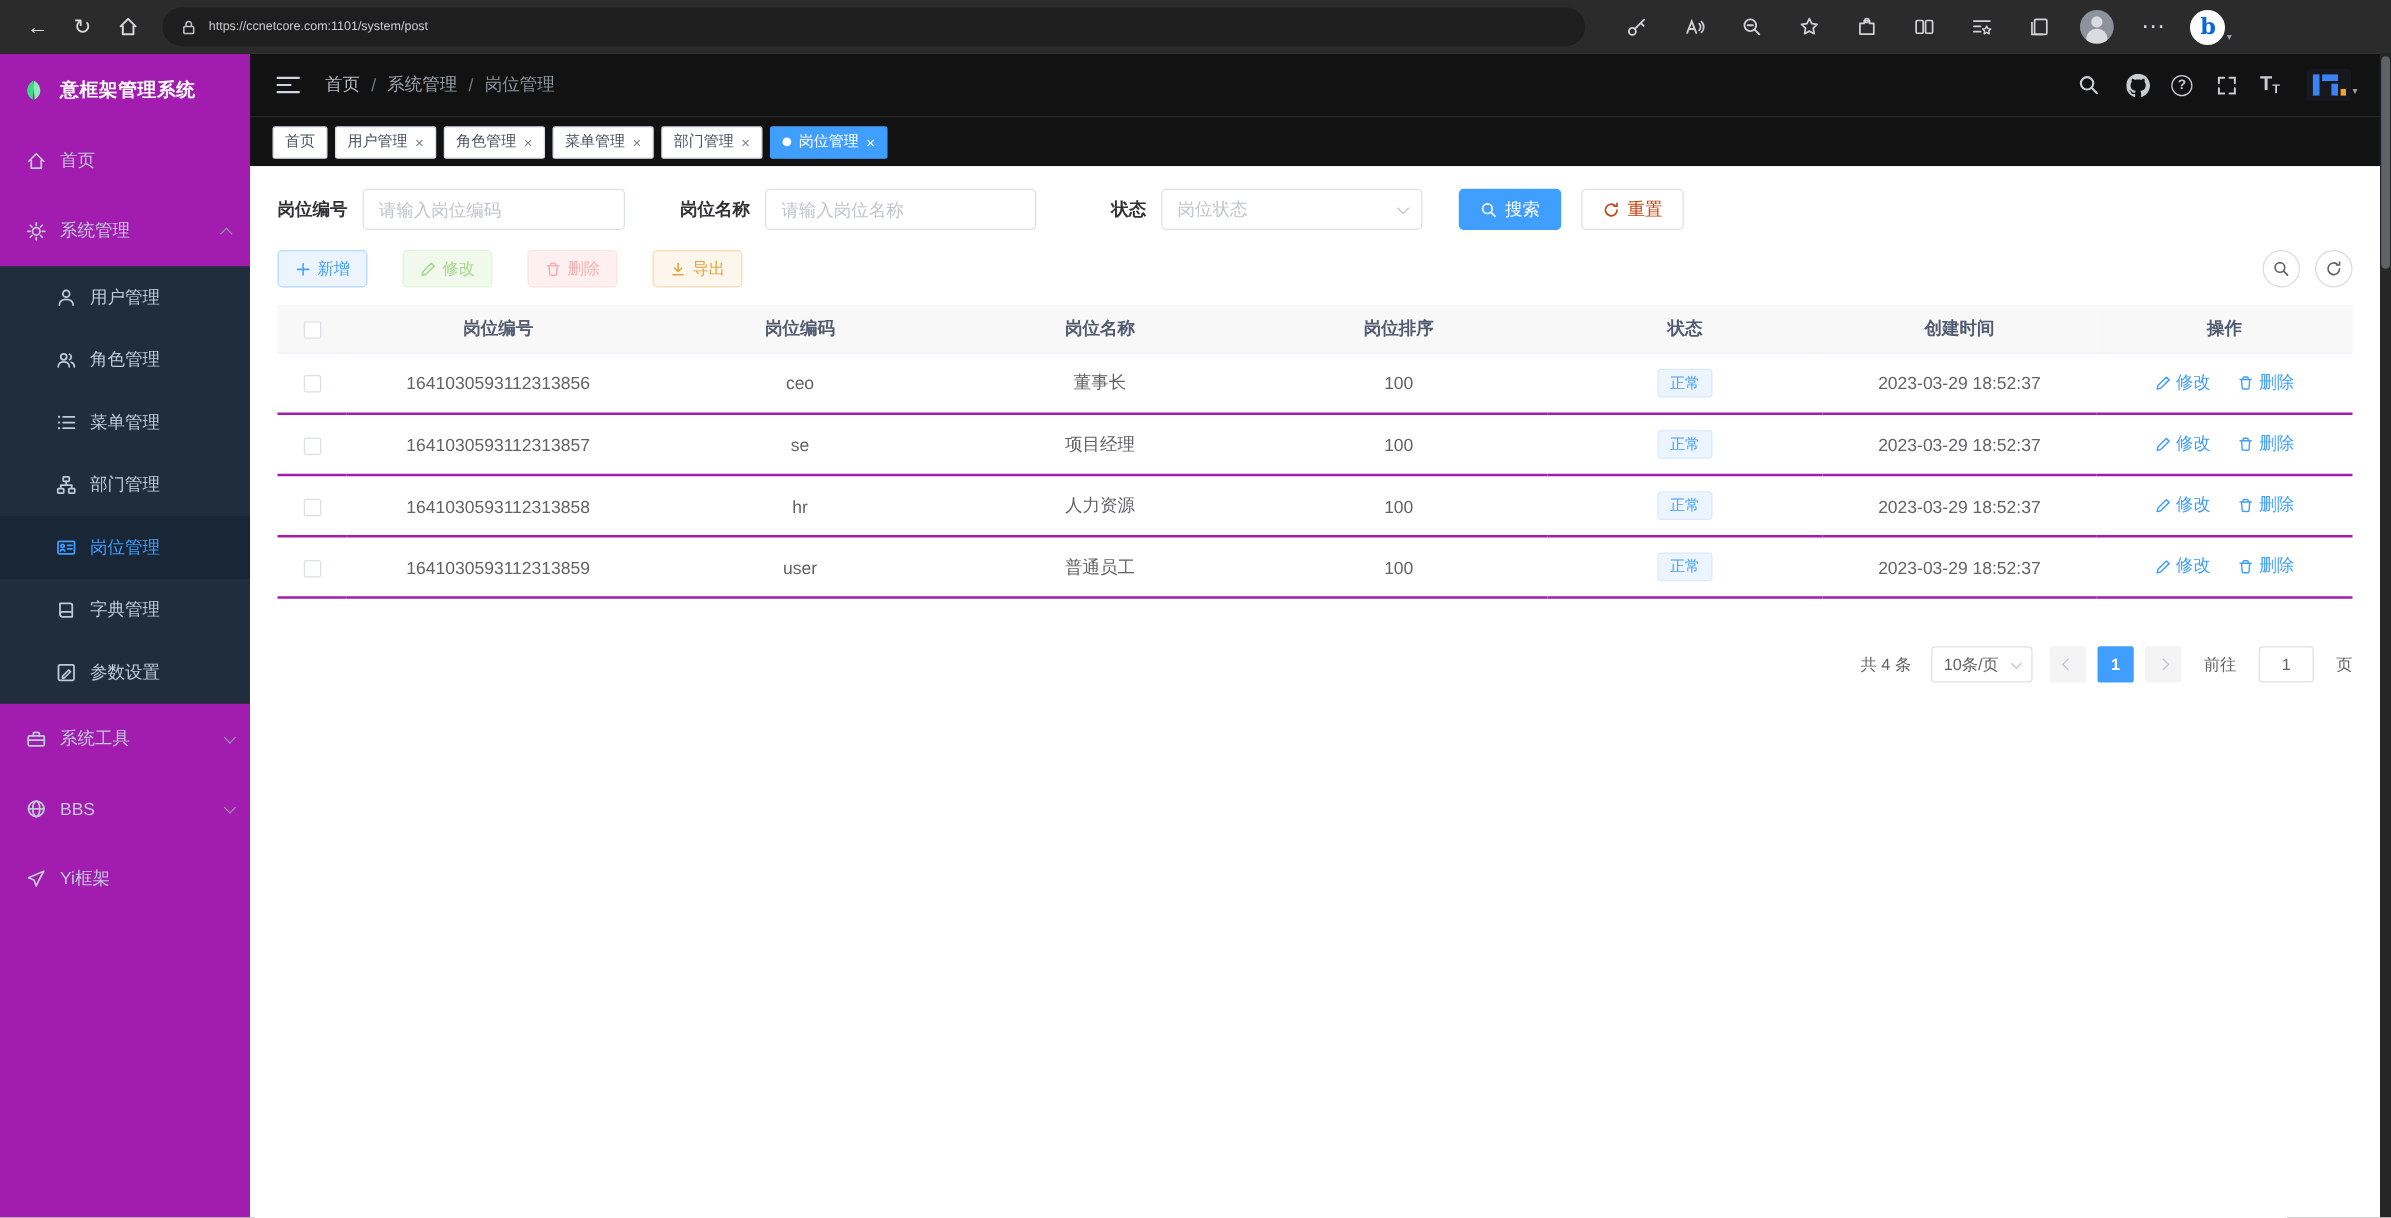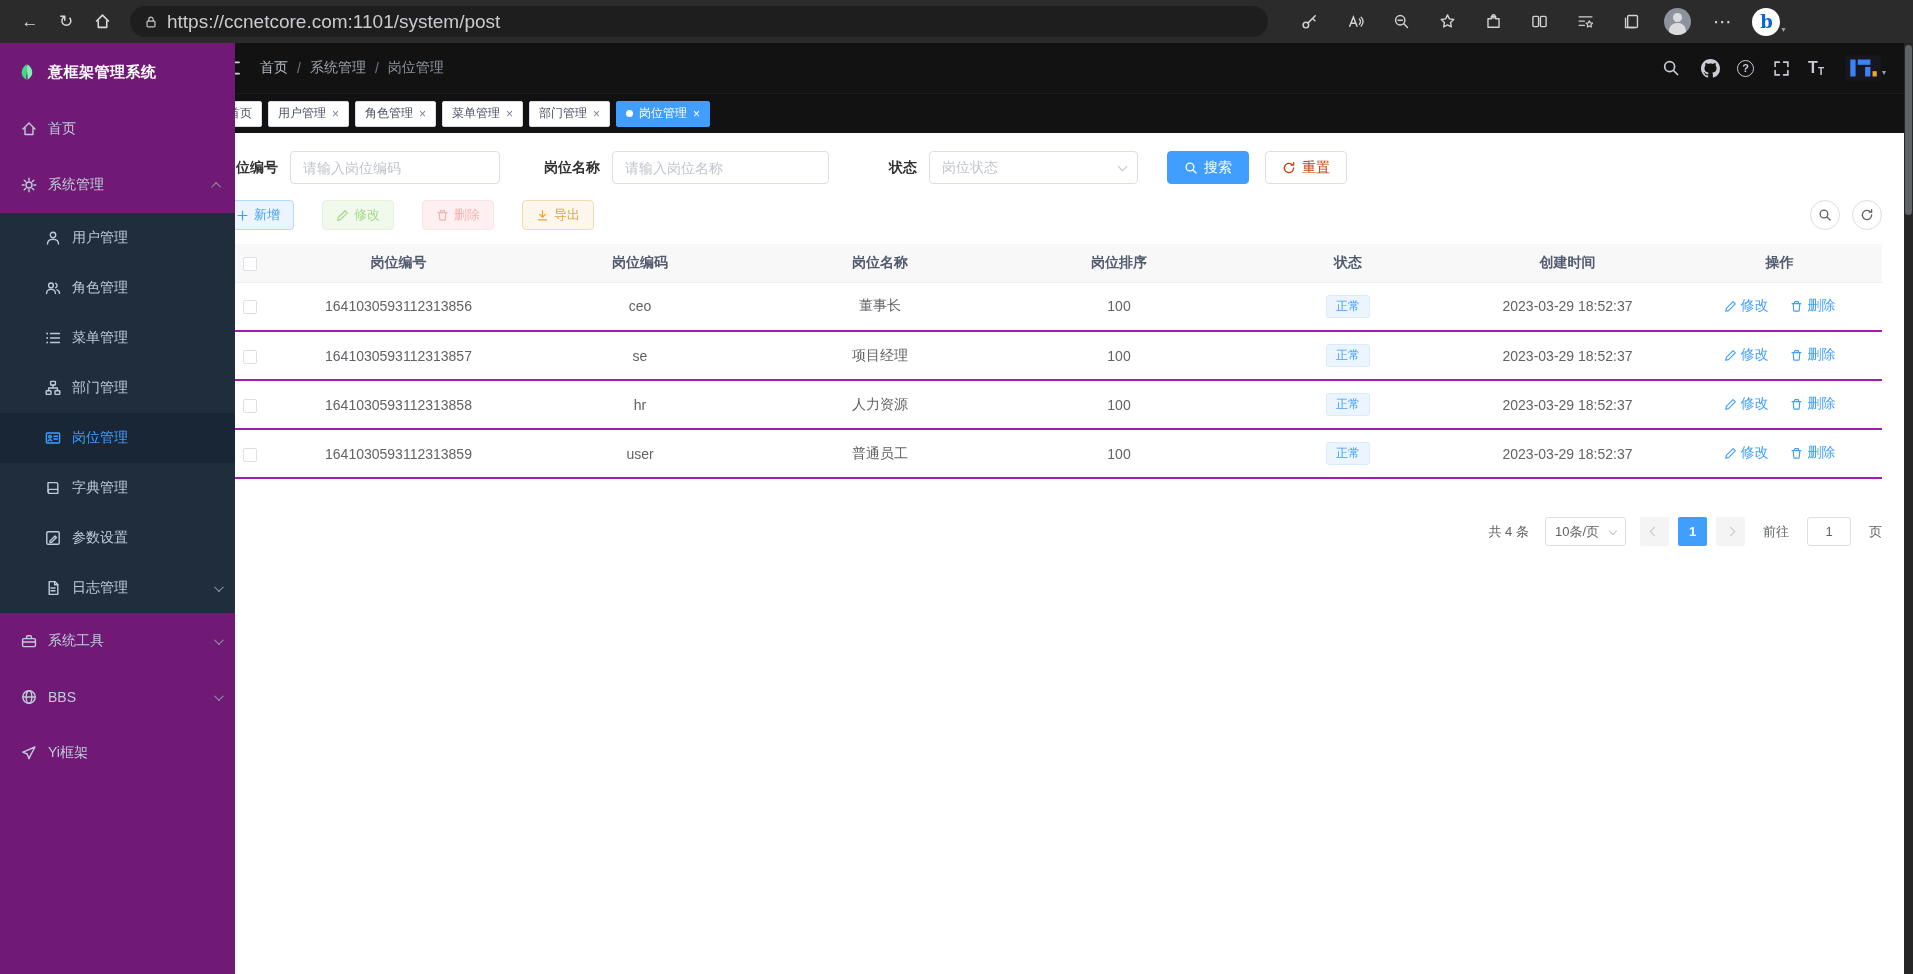--- a/index.html
+++ b/index.html
@@ -3,35 +3,35 @@
 <meta charset="utf-8">
 <style>
   *{margin:0;padding:0;box-sizing:border-box}
   html,body{width:1913px;height:974px;overflow:hidden;font-family:"Liberation Sans","DejaVu Sans",sans-serif}
   .page{position:relative;width:1913px;height:974px;background:#121212;overflow:hidden}
 
   
   .browser{position:absolute;top:0;left:0;right:0;height:43px;background:#2b2b2b;display:flex;align-items:center;padding:0 12px;color:#d6d8da;z-index:30}
   .bbtn{width:36px;height:34px;border-radius:5px;display:flex;align-items:center;justify-content:center;font-size:17px;color:#d6d8da;flex:none}
   .addr{width:1138px;height:31px;margin-left:10px;background:#1e1e1e;border-radius:16px;display:flex;align-items:center;padding:0 14px;gap:9px;flex:none}
-  .addr .url{font-size:19px;color:#c9cbce;white-space:nowrap}
+  .addr .url{font-size:10px;color:#c9cbce;white-space:nowrap}
   .bicons{display:flex;align-items:center;gap:12px;margin-left:24px}
   .bicon{width:34px;height:32px;display:flex;align-items:center;justify-content:center;border-radius:5px;color:#d0d2d5;font-size:15px;flex:none}
   .avatar{width:27px;height:27px;border-radius:50%;background:#8d939c;position:relative;overflow:hidden}
   .avatar i{position:absolute;left:50%;top:5px;width:9px;height:9px;margin-left:-4.5px;border-radius:50%;background:#dadcdf}
   .avatar b{position:absolute;left:50%;top:15px;width:17px;height:12px;margin-left:-8.5px;border-radius:8px 8px 0 0;background:#dadcdf}
   .bing{width:28px;height:28px;border-radius:50%;background:#fff;color:#0b67d8;font-weight:bold;font-size:18px;display:flex;align-items:center;justify-content:center;font-family:"DejaVu Serif",serif}
   .caret-sm{font-size:8px;color:#9aa0a6;align-self:flex-end;margin:0 0 4px 1px}
 
   
   .scrollbar{position:absolute;top:43px;right:0;bottom:0;width:9px;background:#262626;z-index:40}
   .scrollbar .thumb{position:absolute;top:2px;left:1px;right:1px;height:170px;border-radius:4px;background:#5f6368}
 
   
-  .sidebar{position:absolute;top:43px;left:0;bottom:0;width:235px;background:#701a75;z-index:20}
+  .sidebar{position:absolute;top:43px;left:0;bottom:0;width:200px;background:#a21caf;z-index:20}
   .logo{height:58px;display:flex;align-items:center;gap:10px;padding-left:16px}
   .logo-title{color:#fff;font-size:15px;font-weight:bold;letter-spacing:.5px}
   .mi{height:56px;display:flex;align-items:center;padding:0 14px 0 20px;color:#bfcbd9;font-size:14px;cursor:pointer}
   .submenu{background:#1f2d3d}
   .submenu .mi{height:50px;padding-left:44px}
   .mi .ic{width:17px;height:17px;margin-right:11px;display:flex;align-items:center;justify-content:center;flex:none}
   .mi .lbl{white-space:nowrap}
   .mi .arrow{margin-left:auto;width:7px;height:7px;border-right:1.4px solid #8f9bab;border-bottom:1.4px solid #8f9bab}
   .arrow.down{transform:rotate(45deg) translateY(-2px)}
   .arrow.up{transform:rotate(-135deg) translateY(-2px)}
@@ -280,30 +280,20 @@
         <span class="lbl">字典管理</span>
       </div>
       <div class="mi">
         <span class="ic">
             <svg width="16" height="16" viewBox="0 0 16 16">
               <rect x="1.8" y="1.8" width="12.4" height="12.4" rx="1.2"></rect>
               <path d="M5 11l5-5 1.4 1.4-5 5H5V11z"></path>
             </svg>
           </span>
         <span class="lbl">参数设置</span>
-      </div>
-      <div class="mi">
-        <span class="ic">
-            <svg width="16" height="16" viewBox="0 0 16 16">
-              <path d="M4.2 1.6h5.6l3 3v9.8H4.2V1.6z"></path>
-              <path d="M9.6 1.6v3.2h3.2M6 8h4M6 10.8h4"></path>
-            </svg>
-          </span>
-        <span class="lbl">日志管理</span>
-        <span class="arrow down"></span>
       </div>
     </div>
 
     <div class="mi">
       <span class="ic">
           <svg width="16" height="16" viewBox="0 0 16 16">
             <rect x="1.6" y="5.6" width="12.8" height="8" rx="1"></rect>
             <path d="M5.6 5.6V4a1.2 1.2 0 0 1 1.2-1.2h2.4A1.2 1.2 0 0 1 10.4 4v1.6M1.6 9h12.8"></path>
           </svg>
         </span>

